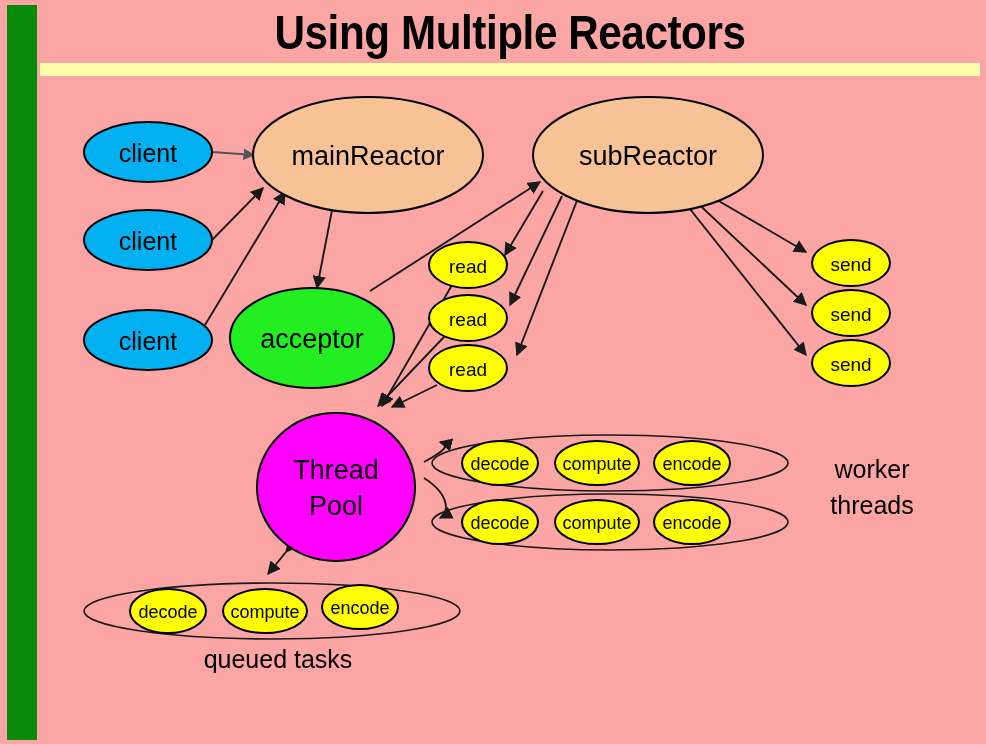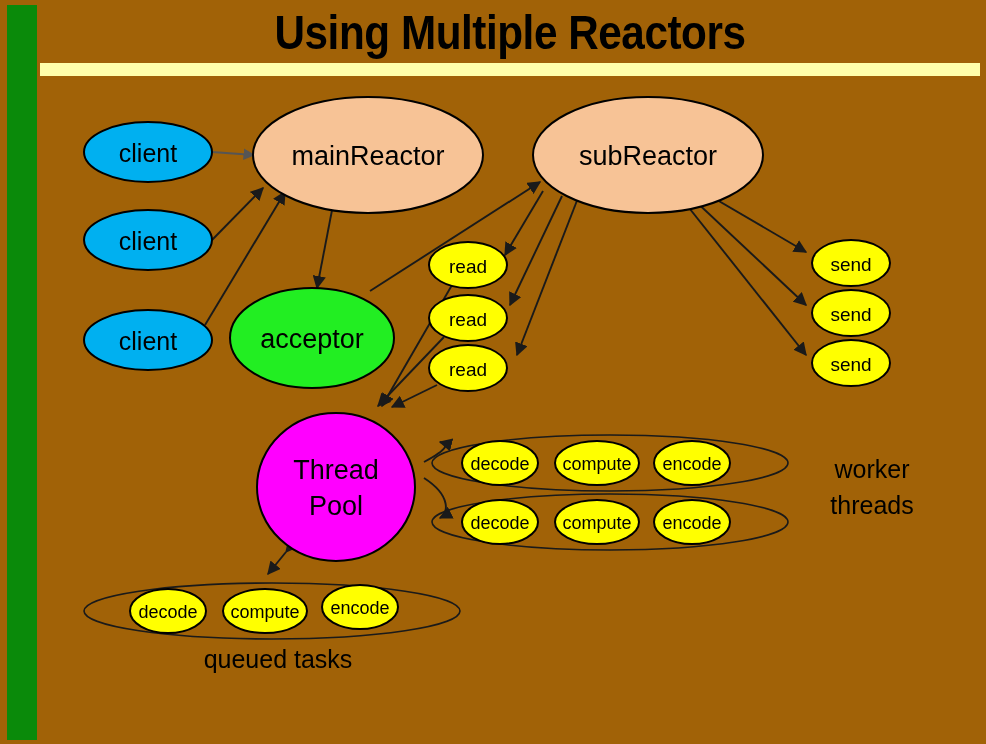--- a/index.html
+++ b/index.html
@@ -8,21 +8,21 @@
     padding: 0;
     background: #ffffff;
   }
   body {
     font-family: "Liberation Sans", sans-serif;
   }
   #slide {
     position: relative;
     width: 986px;
     height: 744px;
-    background: #a16207;
+    background: #fca5a5;
     overflow: hidden;
   }
   
   #sidebar-bar {
     position: absolute;
     left: 7px;
     top: 5px;
     width: 30px;
     height: 735px;
     background: #0a8a0a;

